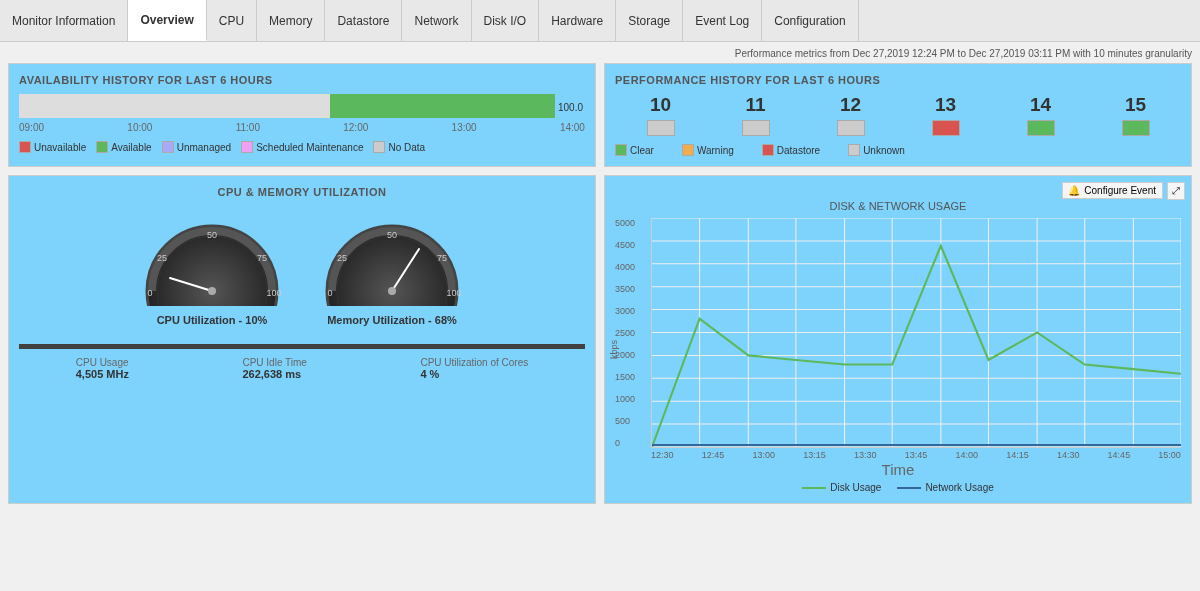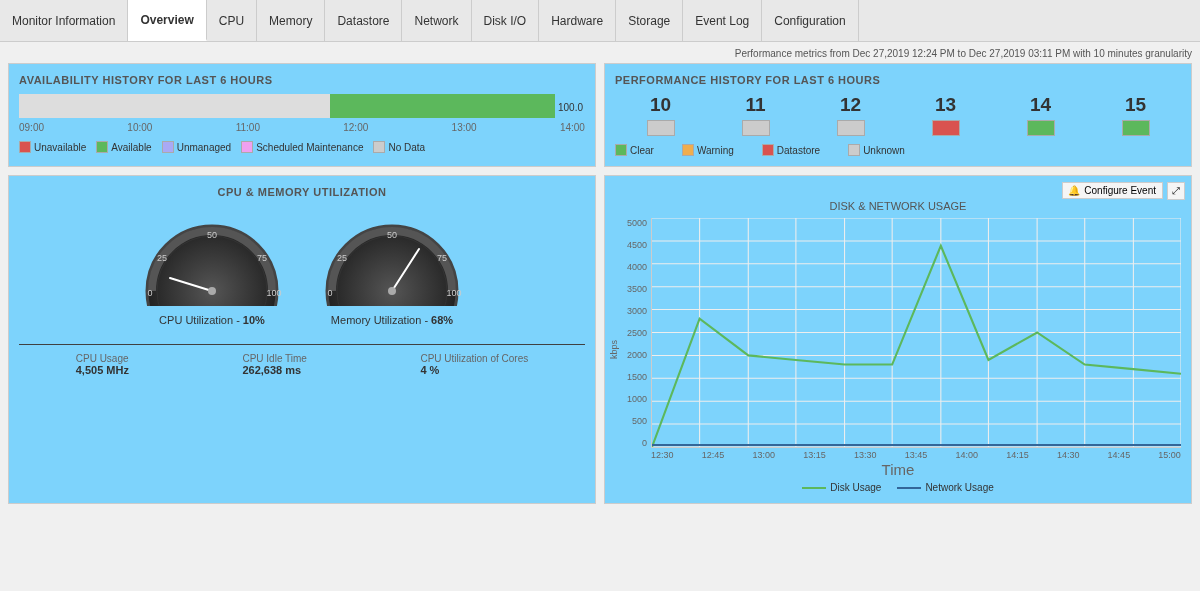--- a/index.html
+++ b/index.html
@@ -151,32 +151,32 @@
     }
     .gauge-wrapper {
       display: flex;
       flex-direction: column;
       align-items: center;
     }
     .gauge-label {
       font-size: 11px;
       margin-top: 8px;
     }
-    .gauge-label span { font-weight: normal; }
+    .gauge-label span { font-weight: bold; }
 
     
     .gauge-svg { width: 140px; height: 90px; }
 
     
     .stats-row {
       display: flex;
       justify-content: space-around;
       width: 100%;
       margin-top: 8px;
-      border-top: 1px solid #404040;
+      border-top: 5px solid #404040;
       padding-top: 8px;
     }
     .stat-item { text-align: left; }
     .stat-name { font-size: 10px; color: #666; }
     .stat-value { font-size: 11px; font-weight: bold; color: #333; }
 
     
     .disk-net-panel {
       position: relative;
     }
@@ -411,21 +411,21 @@
 
     <div class="panel disk-net-panel">
       <button class="configure-btn">
         <span>🔔</span>
         <span>Configure Event</span>
       </button>
       <button class="icon-btn">⤢</button>
       <div class="chart-title">DISK &amp; NETWORK USAGE</div>
 
       <div style="display:flex; height:230px;">
-        <div style="width:36px; display:flex; flex-direction:column; justify-content:space-between; align-items:flex-end; padding-right:4px; font-size:9px; color:#666;">
+        <div style="width:36px; display:flex; flex-direction:column; justify-content:space-between; padding-right:4px; font-size:9px; color:#666;">
           <span>5000</span>
           <span>4500</span>
           <span>4000</span>
           <span>3500</span>
           <span>3000</span>
           <span>2500</span>
           <span>2000</span>
           <span>1500</span>
           <span>1000</span>
           <span>500</span>

